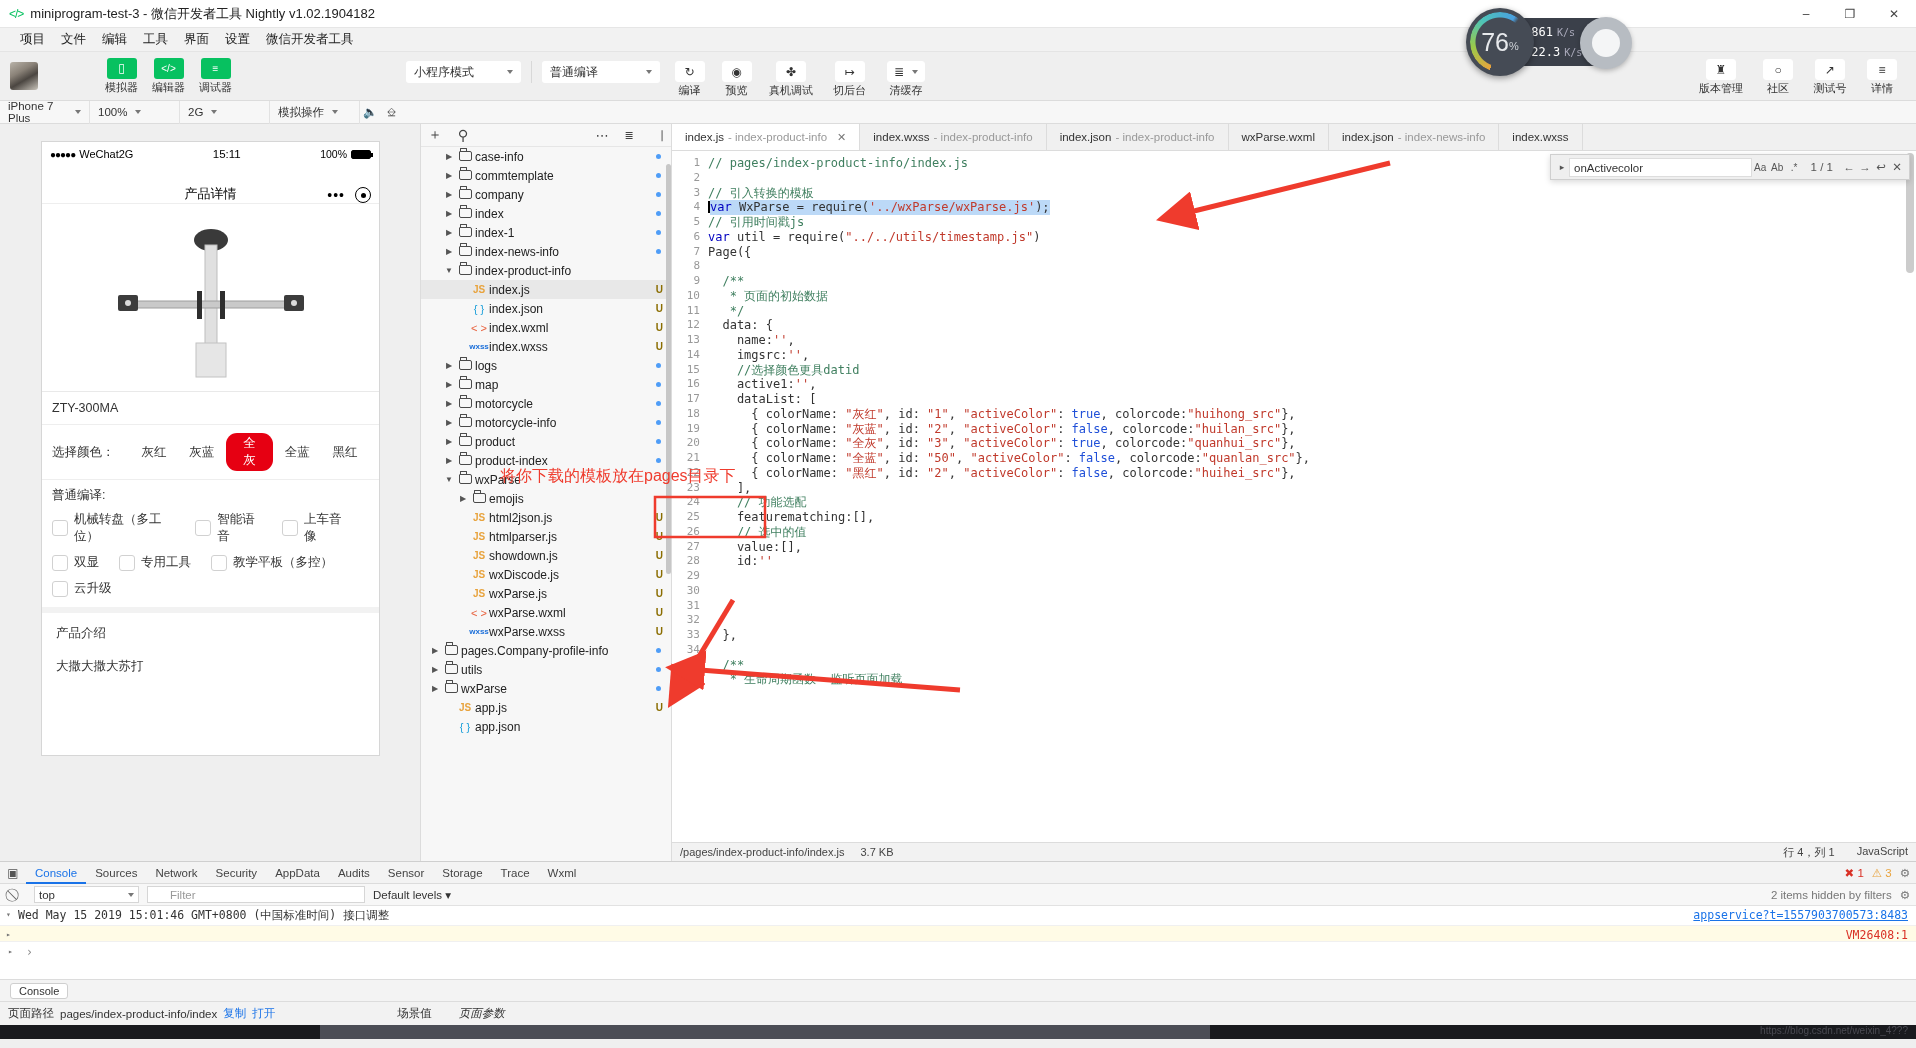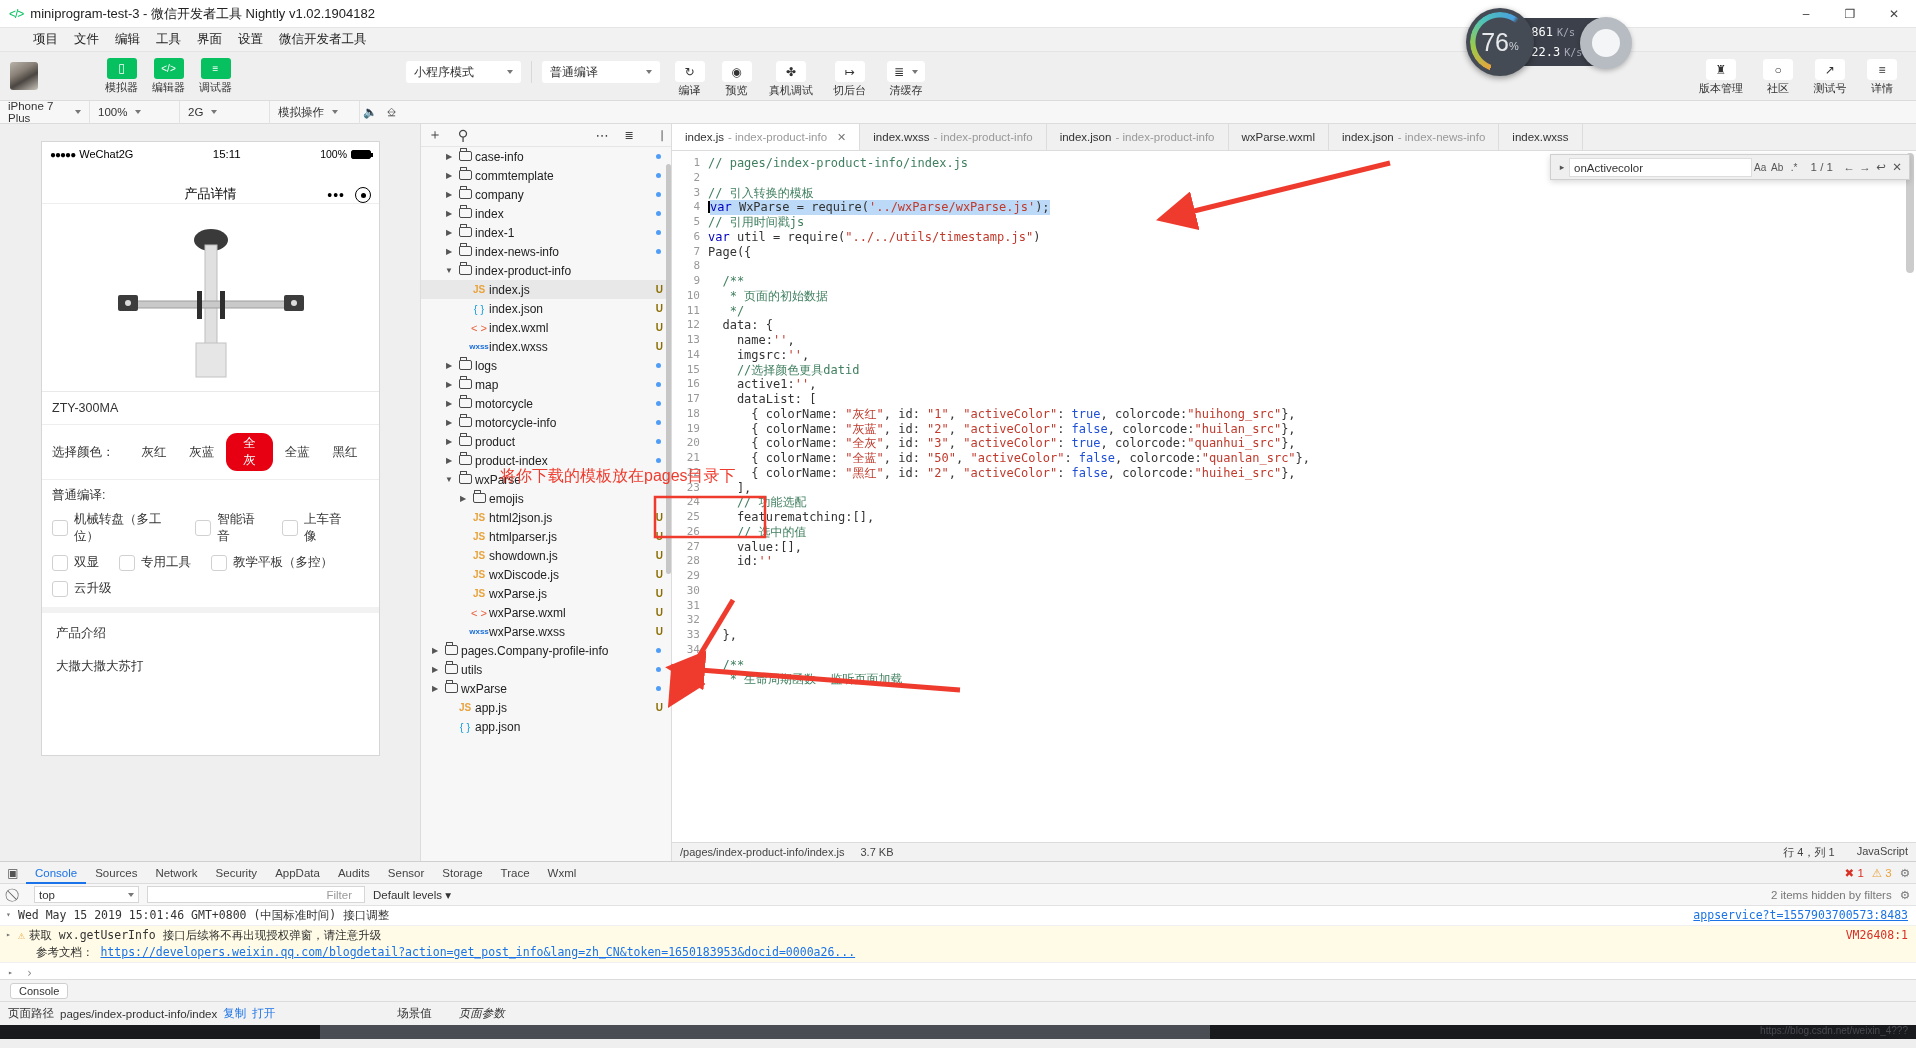--- a/index.html
+++ b/index.html
@@ -15,21 +15,21 @@
   
   .titlebar {
     height: 28px; background: #fff; display: flex; align-items: center;
     border-bottom: 1px solid #e6e6e6; position: relative;
   }
   .titlebar .logo { color: #07c160; font-size: 12px; margin: 0 7px 0 9px; letter-spacing: -1px; }
   .titlebar .title { font-size: 13px; color: #222; }
   .win-btns { position: absolute; right: 0; top: 0; height: 28px; display: flex; }
   .win-btn { width: 44px; height: 28px; display: flex; align-items: center; justify-content: center; color: #444; font-size: 12px; }
   
-  .menubar { height: 24px; background: #f2f2f2; display: flex; align-items: center; padding-left: 25px; border-bottom: 1px solid #e4e4e4; }
+  .menubar { height: 24px; background: #f2f2f2; display: flex; align-items: center; padding-left: 12px; border-bottom: 1px solid #e4e4e4; }
   .menubar span { font-size: 12.5px; color: #222; padding: 0 8px; }
   
   .toolbar { height: 49px; background: #efefef; display: flex; align-items: center; position: relative; border-bottom: 1px solid #dcdcdc; }
   .avatar { width: 28px; height: 28px; margin-left: 10px; border-radius: 3px;
     background: linear-gradient(150deg,#b9b3a9 0%,#8a8278 35%,#4b4641 60%,#c9c4bb 100%); }
   .tb-group { display: flex; align-items: center; }
   .tb-item { display: flex; flex-direction: column; align-items: center; width: 47px; cursor: default; }
   .tb-box { width: 30px; height: 21px; border-radius: 3px; display: flex; align-items: center; justify-content: center; font-size: 12px; }
   .tb-box.green { background: #07c160; color: #fff; }
   .tb-box.white { background: #fff; color: #333; border: 1px solid #fff; }
@@ -133,21 +133,21 @@
   .devtools { height: 140px; background:#fff; border-top:1px solid #cfcfcf; display:flex; flex-direction:column; }
   .dt-tabs { height: 22px; background:#f3f3f3; display:flex; align-items:center; border-bottom:1px solid #dcdcdc; font-size:11.5px; position:relative;}
   .dt-tabs .ic { width: 26px; text-align:center; color:#555; font-size:12px;}
   .dt-tab { padding: 0 9px; height:22px; line-height:22px; color:#444; }
   .dt-tab.active { color:#1a73e8; border-bottom:2px solid #1a73e8; }
   .dt-right { position:absolute; right:6px; display:flex; align-items:center; gap:8px; color:#777; }
   .err-chip { color:#d93025; } .warn-chip { color:#e8a33d; }
   .dt-filter { height: 22px; background:#f7f7f7; display:flex; align-items:center; border-bottom:1px solid #e2e2e2; font-size:11.5px; gap:8px; padding-left:4px;}
   .dt-filter .clr { width:22px; text-align:center; color:#666; font-size:13px;}
   .dt-sel { width:105px; height:17px; background:#fff; border:1px solid #d6d6d6; display:flex; align-items:center; justify-content:space-between; padding:0 4px; }
-  .dt-inp { width:218px; height:17px; background:#fff; border:1px solid #d6d6d6; padding:0 12px; color:#999; line-height:17px;text-align:right;}
+  .dt-inp { width:218px; height:17px; background:#fff; border:1px solid #d6d6d6; padding:0 22px; color:#999; line-height:17px;}
   .dt-lv { color:#333; }
   .dt-right2 { margin-left:auto; display:flex; align-items:center; gap:8px; padding-right:6px; color:#777;}
   .dt-body { flex:1; font-size:11.5px; overflow:hidden; position:relative;
      font-family: "DejaVu Sans Mono","Liberation Mono",monospace; }
   .log-row { display:flex; align-items:flex-start; padding: 2px 6px; border-bottom:1px solid #f0f0f0; position:relative;}
   .log-row.warn { background:#fffbe6; }
   .tri { width:12px; color:#777; font-size:8px; padding-top:2px; }
   .log-link { position:absolute; right:8px; color:#1a73e8; text-decoration:underline; }
   .log-link2 { position:absolute; right:8px; color:#d93025; }
   .warn-ico { color:#e8a33d; margin-right:4px; }
@@ -762,27 +762,20 @@
     </span>
   </div>
   <div class="dt-body">
     <div class="log-row">
       <span class="tri">▾</span>
       <span>Wed May 15 2019 15:01:46 GMT+0800 (中国标准时间)  接口调整</span>
       <span class="log-link">appservice?t=1557903700573:8483</span>
     </div>
     <div class="log-row warn">
       <span class="tri">▸</span>
-      <div style="flex:1;">
-        <div><span class="warn-ico">⚠</span><span>获取 wx.getUserInfo 接口后续将不再出现授权弹窗，请注意升级</span></div>
-        <div style="margin-top:2px;padding-left:18px;">
-          <span>参考文档：</span>
-          <span class="blue-link">https://developers.weixin.qq.com/blogdetail?action=get_post_info&amp;lang=zh_CN&amp;token=1650183953&amp;docid=0000a26...</span>
-        </div>
-      </div>
       <span class="log-link2">VM26408:1</span>
     </div>
     <div class="prompt-row">
       <span class="tri">▸</span>
       <span>›</span>
     </div>
   </div>
   <div class="dt-foot">
     <span class="pill">Console</span>
   </div>

